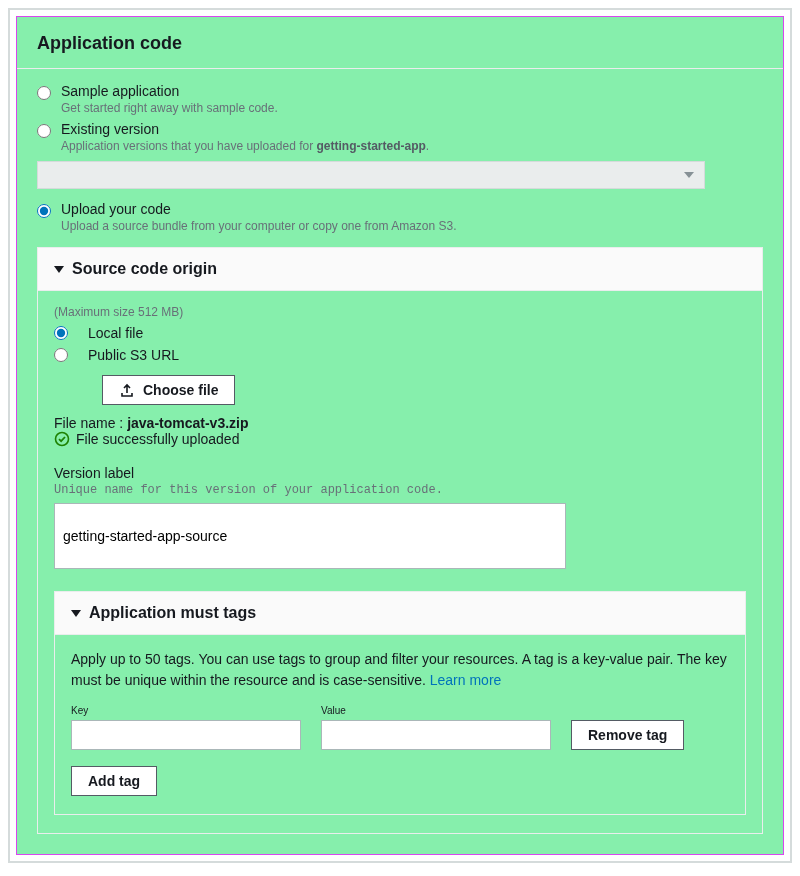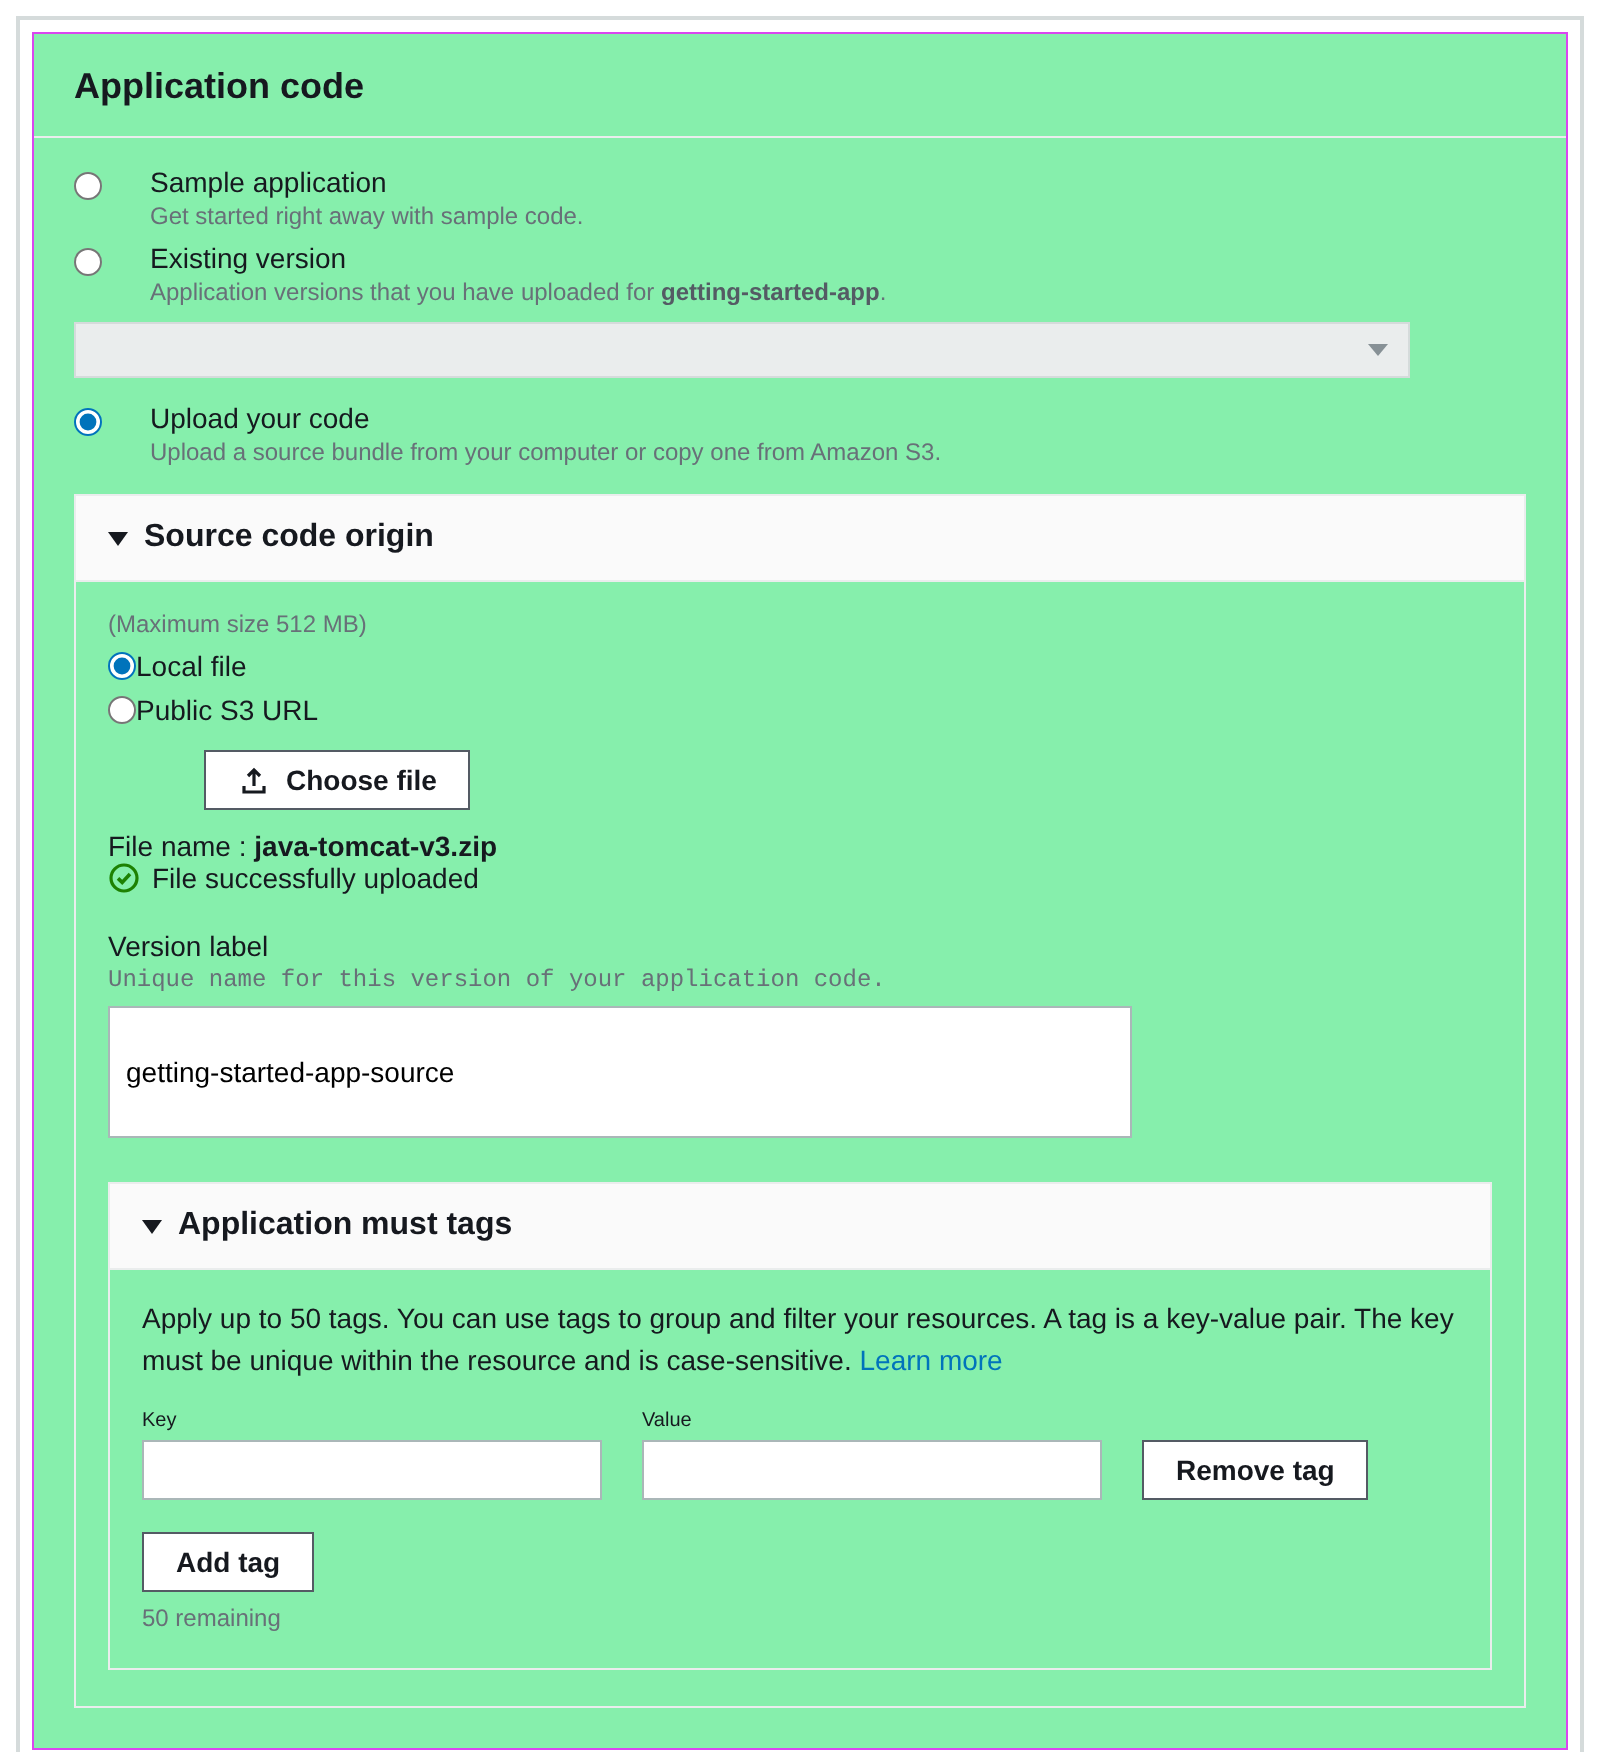--- a/index.html
+++ b/index.html
@@ -8,21 +8,21 @@
       font-size: 14px;
       color: #16191f;
       background: #fff;
       padding: 8px;
     }
     .outer { border: 2px solid #d5dbdb; padding: 6px; }
     .panel { border: 1px solid #d946ef; background: #86efac; }
     .panel-header { padding: 16px 20px 14px; border-bottom: 1px solid #eaeded; }
     .panel-header h2 { font-size: 18px; font-weight: 700; }
     .panel-body { padding: 14px 20px 20px; }
-    .radio-row { display: flex; align-items: flex-start; gap: 24px; margin-bottom: 6px; }
+    .radio-row { display: flex; align-items: flex-start; gap: 10px; margin-bottom: 6px; }
     .radio-row input[type="radio"] { margin-top: 3px; width: 14px; height: 14px; accent-color: #0073bb; }
     .radio-label { font-size: 14px; color: #16191f; }
     .radio-desc { font-size: 12px; color: #687078; margin-top: 2px; }
     .radio-desc b { font-weight: 700; color: #545b64; }
     .dropdown-placeholder {
       margin: 8px 0 12px 0;
       height: 28px;
       background: #eaeded;
       border: 1px solid #d5dbdb;
       display: flex; align-items: center; justify-content: flex-end;
@@ -47,21 +47,21 @@
     }
     .subpanel-header .caret-toggle {
       width: 0; height: 0;
       border-left: 5px solid transparent;
       border-right: 5px solid transparent;
       border-top: 7px solid #16191f;
     }
     .subpanel-header h3 { font-size: 16px; font-weight: 700; }
     .subpanel-body { padding: 14px 16px 18px; }
     .hint { font-size: 12px; color: #687078; }
-    .small-radio-row { display: flex; align-items: center; gap: 0; margin: 6px 0 4px; }
+    .small-radio-row { display: flex; align-items: center; gap: 20px; margin: 6px 0 4px; }
     .small-radio-row input { width: 14px; height: 14px; accent-color: #0073bb; }
     .btn {
       display: inline-flex; align-items: center; gap: 8px;
       border: 1px solid #545b64; background: #fff; color: #16191f;
       font-size: 14px; font-weight: 700;
       padding: 6px 16px; cursor: pointer;
       border-radius: 0;
     }
     .upload-icon svg { width: 16px; height: 16px; display: block; }
     .file-line { margin-top: 10px; font-size: 14px; }
@@ -201,21 +201,20 @@
                   <input type="text" class="tag-input" value="" style="">
                 </div>
                 <div>
                   <button class="remove-btn">Remove tag</button>
                 </div>
               </div>
 
               <div class="add-tag">
                 <button class="btn">Add tag</button>
               </div>
-              <div class="remaining">50 remaining</div>
             </div>
           </div>
 
         </div>
       </div>
 
     </div>
   </div>
 </div>
 

